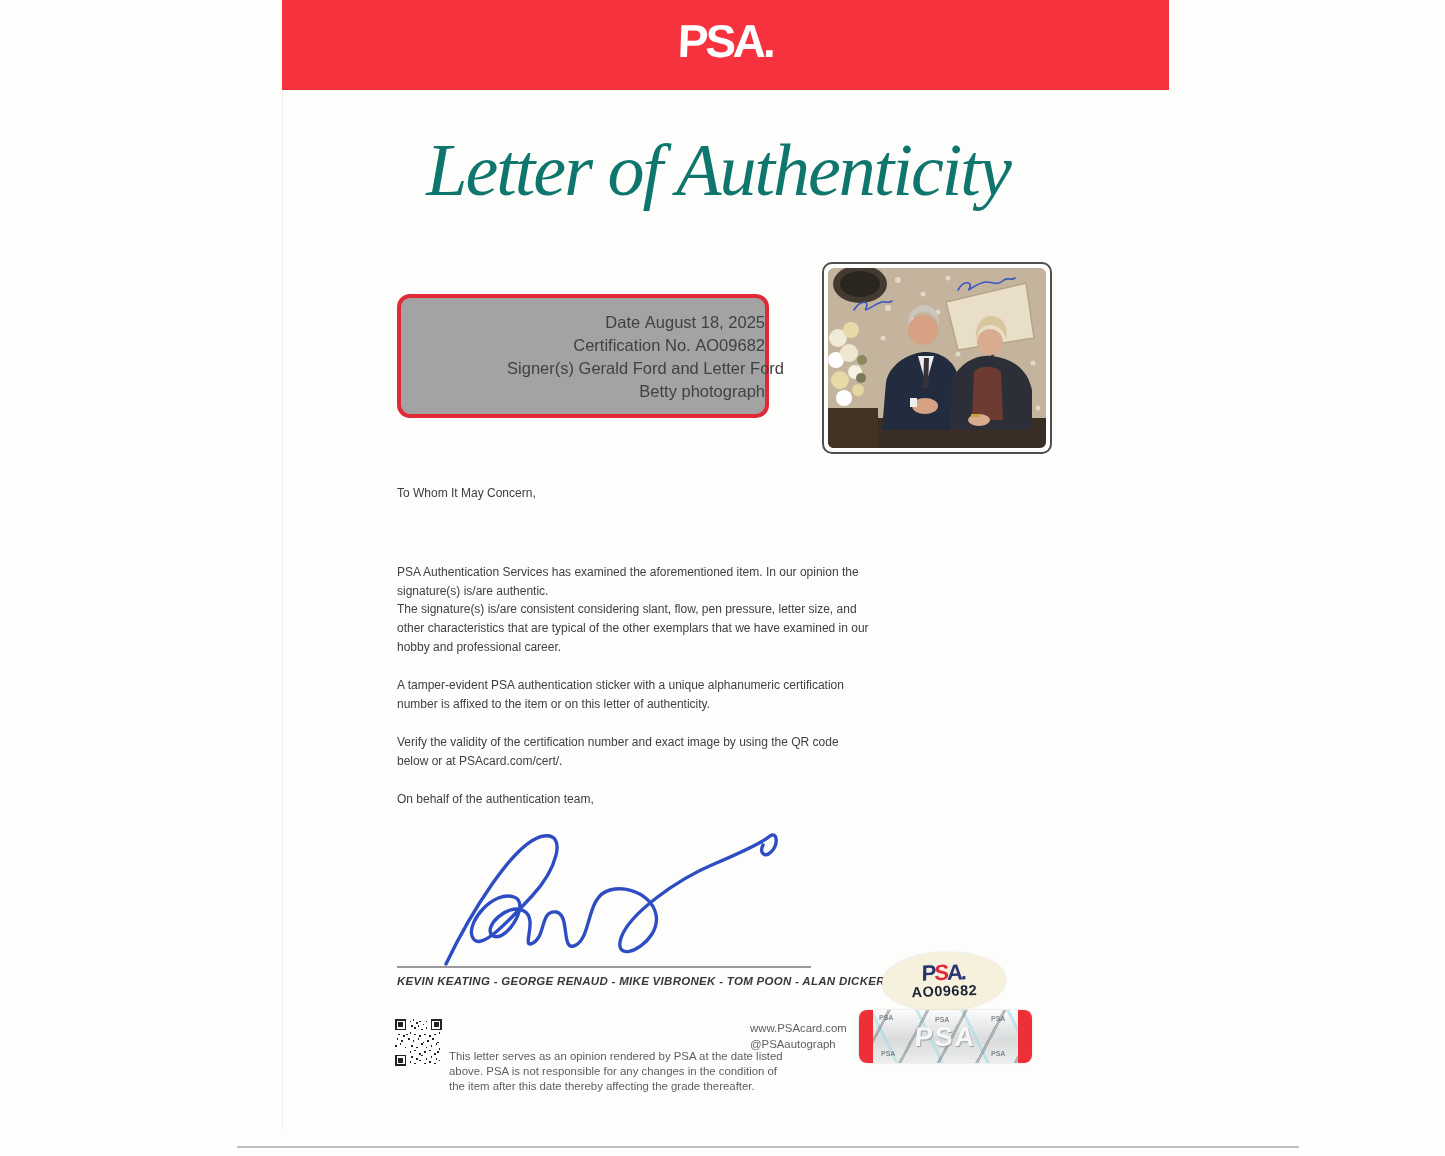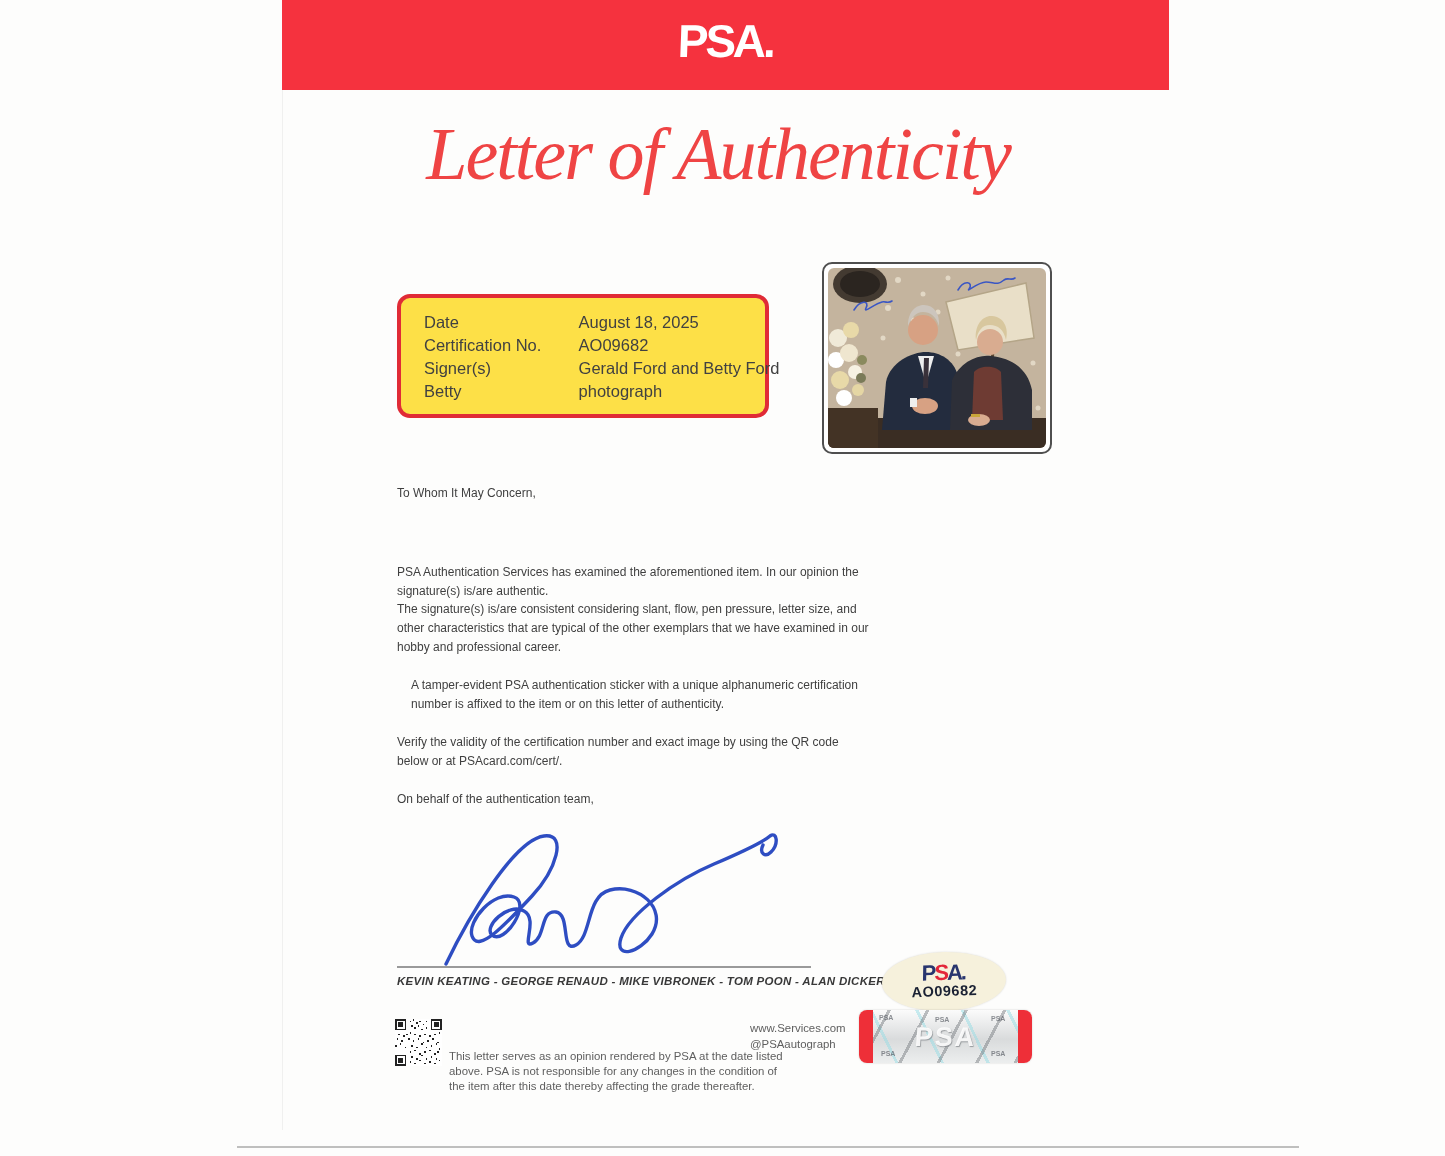--- a/index.html
+++ b/index.html
@@ -6,27 +6,27 @@
   body{background:#fdfdfc;font-family:"Liberation Sans",sans-serif;}
   #canvas{position:relative;width:1445px;height:1156px;background:#fdfdfc;overflow:hidden;}
 
   
   .banner{position:absolute;left:282px;top:0;width:887px;height:90px;background:#f5323e;}
   .psa-logo{position:absolute;left:0;right:0;top:14px;text-align:center;color:#ffffff;
     font-weight:900;font-size:46px;letter-spacing:-3px;font-family:"Liberation Sans",sans-serif;
     transform:skewX(-2deg);}
 
   
-  .title{position:absolute;left:335px;top:112px;width:766px;text-align:center;
+  .title{position:absolute;left:335px;top:128px;width:766px;text-align:center;
     font-family:"Liberation Serif",serif;font-style:italic;font-weight:400;
-    font-size:74px;letter-spacing:-2px;color:#ef4444;white-space:nowrap;}
+    font-size:74px;letter-spacing:-2px;color:#0f766e;white-space:nowrap;}
 
   
   .cert-box{position:absolute;left:397px;top:294px;width:372px;height:124px;
-    border:4px solid #e02b36;border-radius:13px;box-sizing:border-box;background:#fde047;}
+    border:4px solid #e02b36;border-radius:13px;box-sizing:border-box;background:#a3a3a3;text-align:right;}
   .cert-rows{padding:13px 0 0 23px;}
   .cert-row{font-size:16.5px;line-height:23px;color:#414141;white-space:nowrap;}
   .cert-label{display:inline-block;width:150px;}
   .cert-value{display:inline-block;}
 
   
   .photo-frame{position:absolute;left:822px;top:262px;width:218px;height:180px;
     border:2px solid #4f4f4f;border-radius:10px;background:#ffffff;padding:4px;}
   .photo-frame svg{display:block;border-radius:6px;}
 
@@ -90,21 +90,21 @@
       <div class="cert-row">
         <span class="cert-label">Date</span>
         <span class="cert-value">August 18, 2025</span>
       </div>
       <div class="cert-row">
         <span class="cert-label">Certification No.</span>
         <span class="cert-value">AO09682</span>
       </div>
       <div class="cert-row">
         <span class="cert-label">Signer(s)</span>
-        <span class="cert-value">Gerald Ford and Betty Ford</span>
+        <span class="cert-value">Gerald Ford and Letter Ford</span>
       </div>
       <div class="cert-row">
         <span class="cert-label">Betty</span>
         <span class="cert-value">photograph</span>
       </div>
     </div>
   </div>
 
   <div class="photo-frame">
     <svg width="218" height="180" viewBox="0 0 218 180">
@@ -168,21 +168,21 @@
       </g>
     </svg>
   </div>
 
   <div class="par" style="top:484px;">To Whom It May Concern,</div>
   <div class="par" style="top:524px;margin-top:39px;">PSA Authentication Services has examined the aforementioned item. In our opinion the
 signature(s) is/are authentic.</div>
   <div class="par" style="top:600px;">The signature(s) is/are consistent considering slant, flow, pen pressure, letter size, and
 other characteristics that are typical of the other exemplars that we have examined in our
 hobby and professional career.</div>
-  <div class="par" style="top:676px;margin-left:14px;">A tamper-evident PSA authentication sticker with a unique alphanumeric certification
+  <div class="par" style="top:676px;">A tamper-evident PSA authentication sticker with a unique alphanumeric certification
 number is affixed to the item or on this letter of authenticity.</div>
   <div class="par" style="top:733px;">Verify the validity of the certification number and exact image by using the QR code
 below or at PSAcard.com/cert/.</div>
   <div class="par" style="top:790px;">On behalf of the authentication team,</div>
 
   <svg class="sig-svg" width="355" height="150" viewBox="0 0 355 150">
     <path d="M18 142 C40 96 86 18 116 14 C140 11 128 48 104 74 C78 102 50 132 44 114
              C39 99 66 68 86 75 C104 81 76 124 64 113 C55 105 80 80 96 89
              C111 97 92 128 105 121 C118 114 112 88 128 90 C143 92 132 132 148 123
              C164 114 158 74 182 68 C210 61 240 86 224 112 C212 131 186 138 193 116
@@ -233,19 +233,19 @@
                M19 17h1v1h-1z M22 16h1v1h-1z M25 15h1v1h-1z M27 18h1v1h-1z
                M9 20h1v1H9z M12 19h1v1h-1z M15 21h1v1h-1z M18 20h1v1h-1z M21 19h1v1h-1z M24 21h1v1h-1z M26 20h1v1h-1z
                M10 23h1v1h-1z M13 24h1v1h-1z M16 22h1v1h-1z M19 24h1v1h-1z M22 23h1v1h-1z M25 24h1v1h-1z
                M9 26h1v1H9z M12 27h1v1h-1z M15 25h1v1h-1z M18 27h1v1h-1z M21 26h1v1h-1z M24 27h1v1h-1z M27 25h1v1h-1z"></path>
     </g>
   </svg>
   <div class="disclaimer">This letter serves as an opinion rendered by PSA at the date listed
 above. PSA is not responsible for any changes in the condition of
 the item after this date thereby affecting the grade thereafter.</div>
   <div class="linkcol">
-    <div>www.Services.com</div>
+    <div>www.PSAcard.com</div>
     <div>@PSAautograph</div>
   </div>
 
   <div class="page-left-edge"></div>
   <div class="page-bottom-edge"></div>
 </div>
 
 </body></html>

